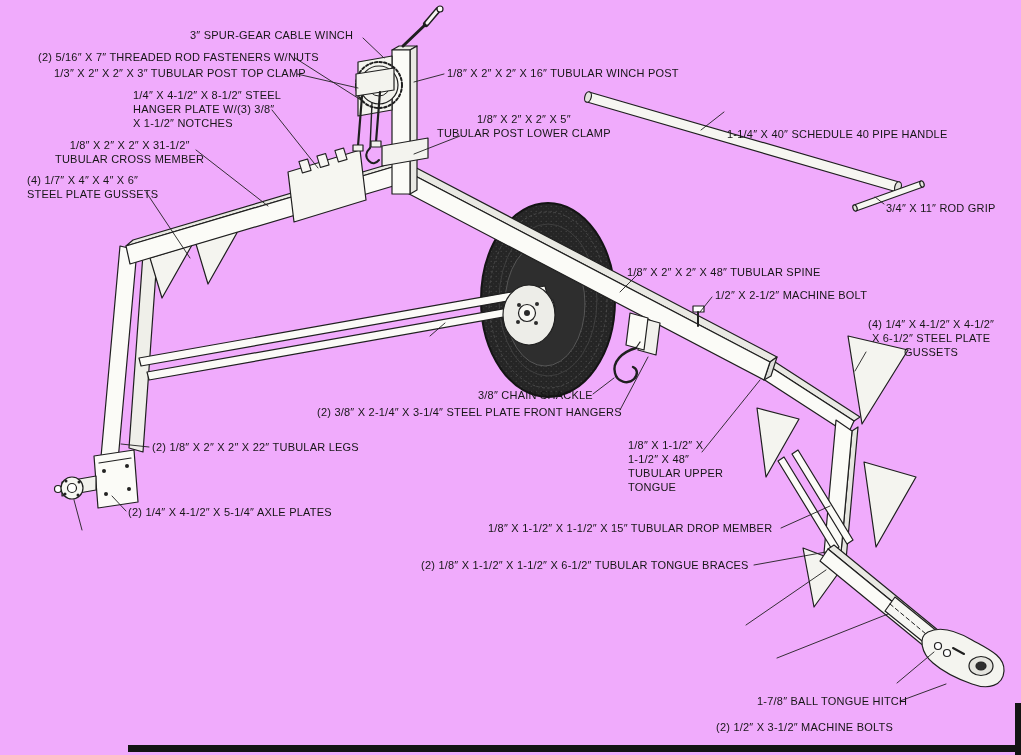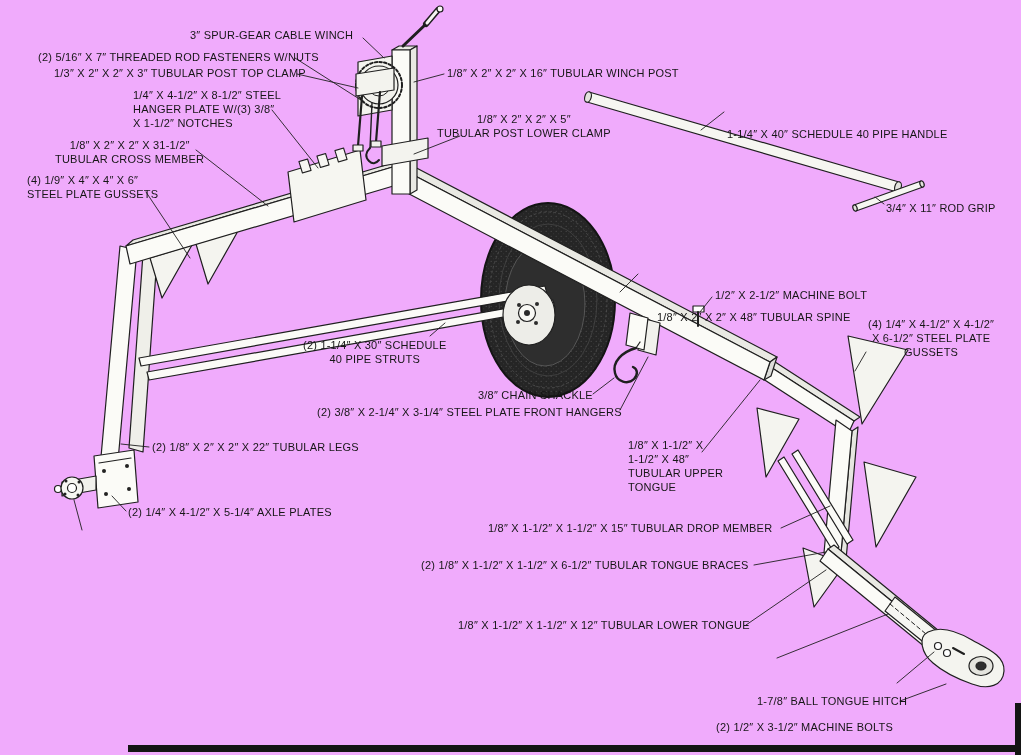--- a/index.html
+++ b/index.html
@@ -227,41 +227,38 @@
   </svg>
 
   <div class="lbl" style="left:190px;top:29px;">3″ SPUR-GEAR CABLE WINCH</div>
   <div class="lbl" style="left:38px;top:51px;">(2) 5/16″ X 7″ THREADED ROD FASTENERS W/NUTS</div>
   <div class="lbl" style="left:54px;top:67px;">1/3″ X 2″ X 2″ X 3″ TUBULAR POST TOP CLAMP</div>
   <div class="lbl" style="left:133px;top:89px;">1/4″ X 4-1/2″ X 8-1/2″ STEEL
 HANGER PLATE W/(3) 3/8″
 X 1-1/2″ NOTCHES</div>
   <div class="lbl" style="left:55px;top:139px;text-align:center;">1/8″ X 2″ X 2″ X 31-1/2″
 TUBULAR CROSS MEMBER</div>
-  <div class="lbl" style="left:27px;top:174px;">(4) 1/9″ X 4″ X 4″ X 6″
+  <div class="lbl" style="left:27px;top:174px;">(4) 1/7″ X 4″ X 4″ X 6″
 STEEL PLATE GUSSETS</div>
   <div class="lbl" style="left:447px;top:67px;">1/8″ X 2″ X 2″ X 16″ TUBULAR WINCH POST</div>
   <div class="lbl c" style="left:437px;top:113px;">1/8″ X 2″ X 2″ X 5″
 TUBULAR POST LOWER CLAMP</div>
   <div class="lbl" style="left:727px;top:112px;margin-top:16px;">1-1/4″ X 40″ SCHEDULE 40 PIPE HANDLE</div>
   <div class="lbl" style="left:886px;top:202px;text-align:right;">3/4″ X 11″ ROD GRIP</div>
-  <div class="lbl" style="left:657px;top:266px;margin-top:45px;">1/8″ X 2″ X 2″ X 48″ TUBULAR SPINE</div>
+  <div class="lbl" style="left:627px;top:266px;">1/8″ X 2″ X 2″ X 48″ TUBULAR SPINE</div>
   <div class="lbl" style="left:715px;top:289px;">1/2″ X 2-1/2″ MACHINE BOLT</div>
   <div class="lbl c" style="left:868px;top:318px;">(4) 1/4″ X 4-1/2″ X 4-1/2″
 X 6-1/2″ STEEL PLATE
 GUSSETS</div>
-  <div class="lbl c" style="left:303px;top:339px;">(2) 1-1/4″ X 30″ SCHEDULE
-40 PIPE STRUTS</div>
   <div class="lbl" style="left:478px;top:389px;">3/8″ CHAIN SHACKLE</div>
   <div class="lbl" style="left:317px;top:406px;">(2) 3/8″ X 2-1/4″ X 3-1/4″ STEEL PLATE FRONT HANGERS</div>
   <div class="lbl" style="left:152px;top:441px;">(2) 1/8″ X 2″ X 2″ X 22″ TUBULAR LEGS</div>
   <div class="lbl" style="left:628px;top:439px;">1/8″ X 1-1/2″ X
 1-1/2″ X 48″
 TUBULAR UPPER
 TONGUE</div>
   <div class="lbl" style="left:128px;top:506px;">(2) 1/4″ X 4-1/2″ X 5-1/4″ AXLE PLATES</div>
   <div class="lbl" style="left:488px;top:522px;">1/8″ X 1-1/2″ X 1-1/2″ X 15″ TUBULAR DROP MEMBER</div>
   <div class="lbl" style="left:421px;top:559px;">(2) 1/8″ X 1-1/2″ X 1-1/2″ X 6-1/2″ TUBULAR TONGUE BRACES</div>
-  <div class="lbl" style="left:458px;top:619px;">1/8″ X 1-1/2″ X 1-1/2″ X 12″ TUBULAR LOWER TONGUE</div>
   <div class="lbl" style="left:716px;top:677px;margin-top:44px;">(2) 1/2″ X 3-1/2″ MACHINE BOLTS</div>
   <div class="lbl" style="left:757px;top:695px;">1-7/8″ BALL TONGUE HITCH</div>
 
 </div>
 
 </body></html>

